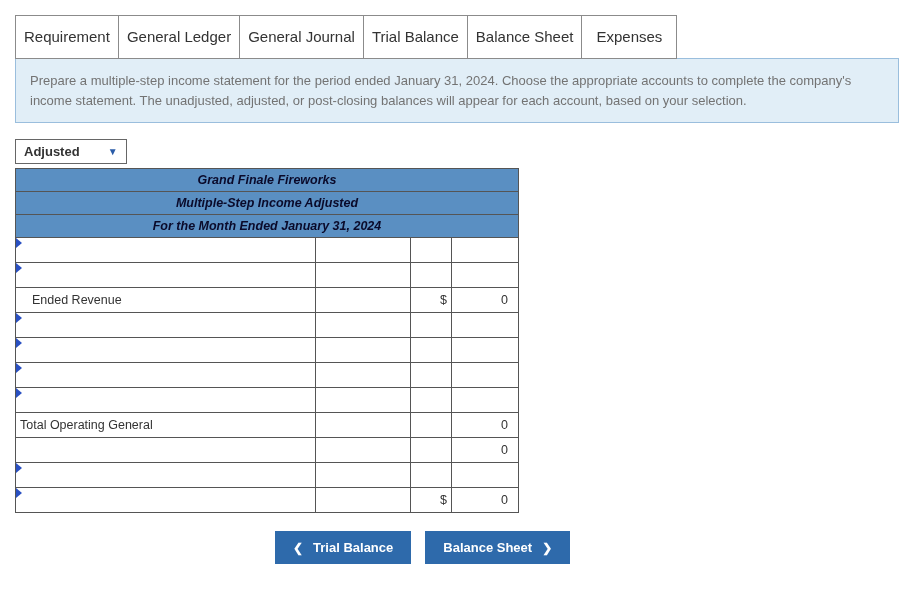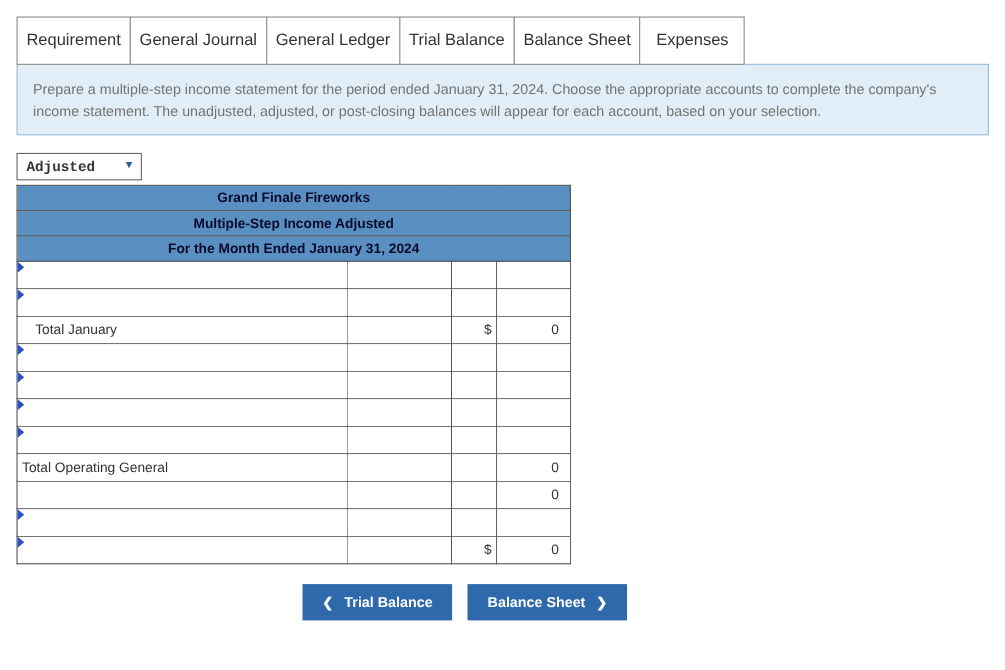--- a/index.html
+++ b/index.html
@@ -47,21 +47,20 @@
   }
   .select-wrap {
     margin-top: 16px;
     display: inline-flex;
     align-items: center;
     border: 1px solid #666;
     padding: 4px 8px;
     font-weight: bold;
     font-size: 13px;
     cursor: pointer;
-    font-family: Liberation Mono, monospace;
   }
   .select-wrap .chev {
     margin-left: 28px;
     color: #2a5ca8;
     font-size: 10px;
   }
   table.stmt {
     border-collapse: collapse;
     margin-top: 4px;
     table-layout: fixed;
@@ -70,20 +69,21 @@
     border: 1px solid #555;
     font-size: 12.5px;
     padding: 0;
   }
   .hdr-row td {
     background: #5a8fc2;
     color: #0a0a2a;
     font-weight: bold;
     text-align: center;
     height: 22px;
+    font-style: italic;
   }
   .data-row td {
     height: 24px;
     background: #fff;
     position: relative;
   }
   .col-label { width: 300px; }
   .col-amt1 { width: 95px; }
   .col-amt2sym { width: 36px; text-align: right; padding-right: 4px !important; }
   .col-amt2 { width: 56px; text-align: right; padding-right: 10px !important; }
@@ -119,24 +119,24 @@
 </head>
 <body>
 
 
 
 <div class="tabs-row">
   <div class="tab">
       <span>Requirement</span>
     </div>
   <div class="tab">
+      <span>General Ledger</span>
+    </div>
+  <div class="tab">
       <span>General Journal</span>
-    </div>
-  <div class="tab">
-      <span>General Ledger</span>
     </div>
   <div class="tab">
       <span>Trial Balance</span>
     </div>
   <div class="tab">
       <span>Balance Sheet</span>
     </div>
   <div class="tab">
       <span>Expenses</span>
     </div>
@@ -173,21 +173,21 @@
     <td class="col-amt2sym"></td>
     <td class="col-amt2"></td>
   </tr>
   <tr class="data-row">
     <td><span class="tri"></span><span class="label-text"></span></td>
     <td></td>
     <td class="col-amt2sym"></td>
     <td class="col-amt2"></td>
   </tr>
   <tr class="data-row">
-    <td><span class="label-text" style="padding-left:16px;">Total January</span></td>
+    <td><span class="label-text" style="padding-left:16px;">Ended Revenue</span></td>
     <td></td>
     <td class="col-amt2sym">$</td>
     <td class="col-amt2">0</td>
   </tr>
   <tr class="data-row">
     <td><span class="tri"></span><span class="label-text"></span></td>
     <td></td>
     <td class="col-amt2sym"></td>
     <td class="col-amt2"></td>
   </tr>

